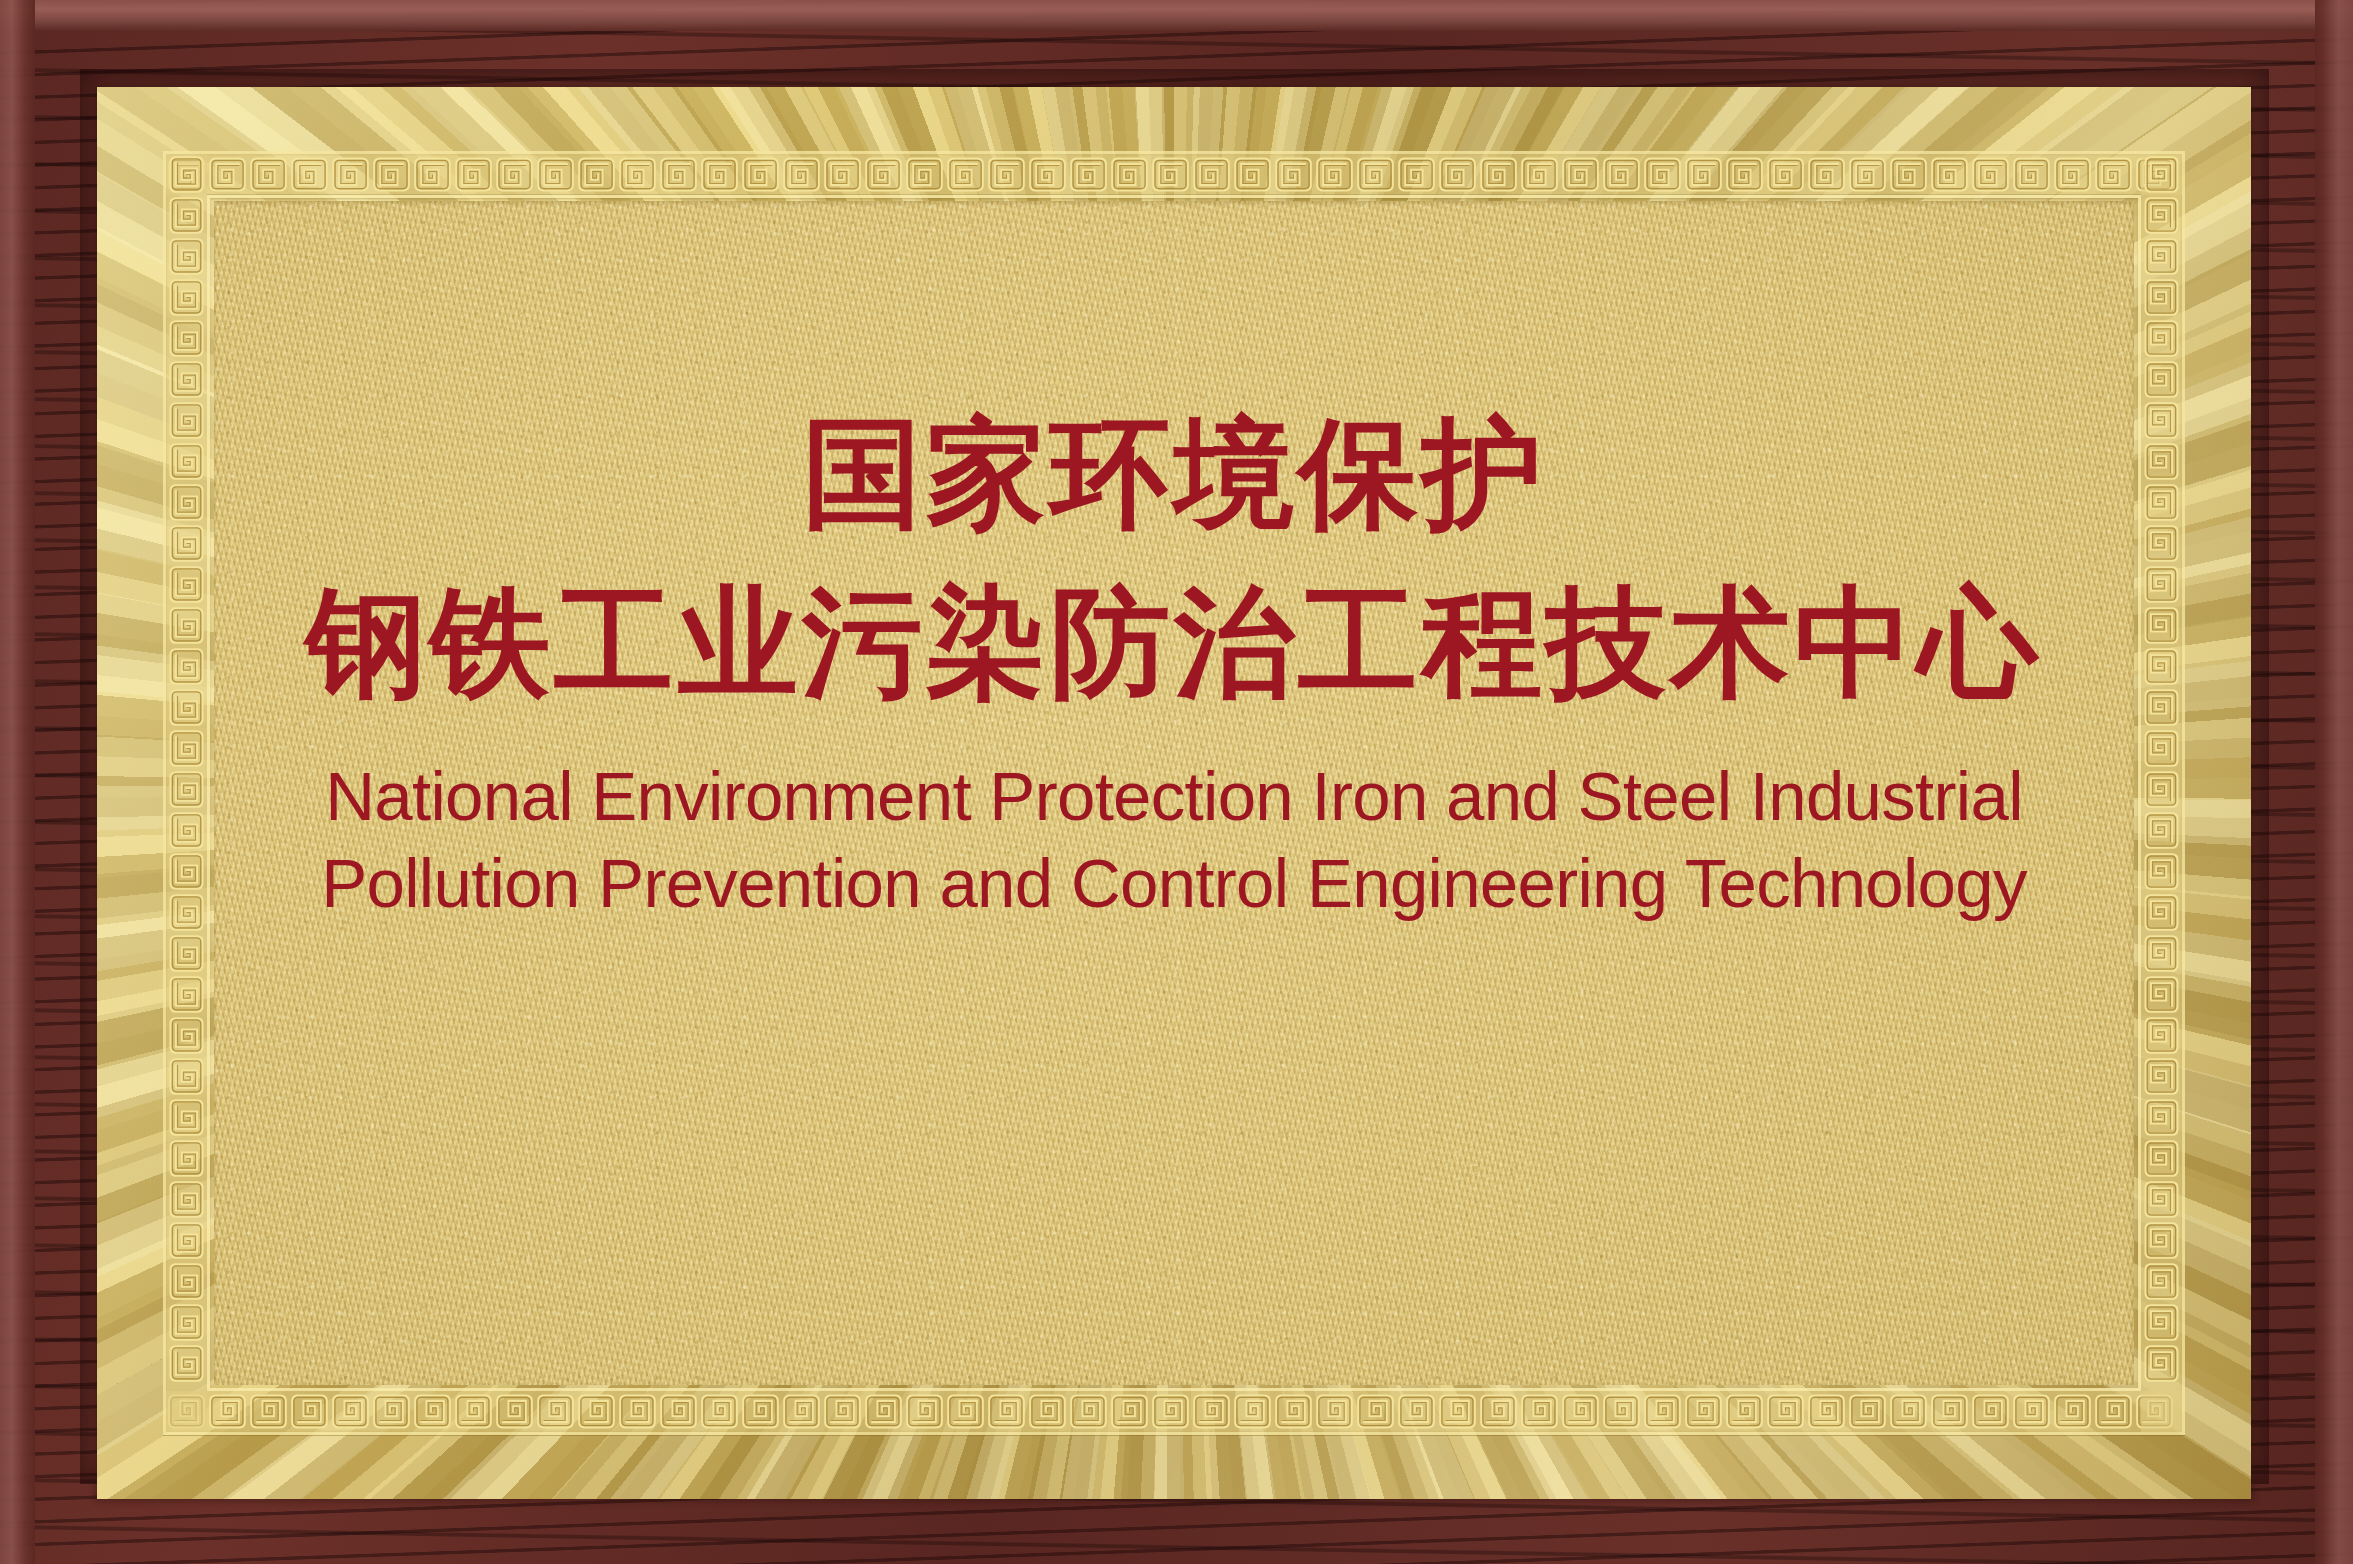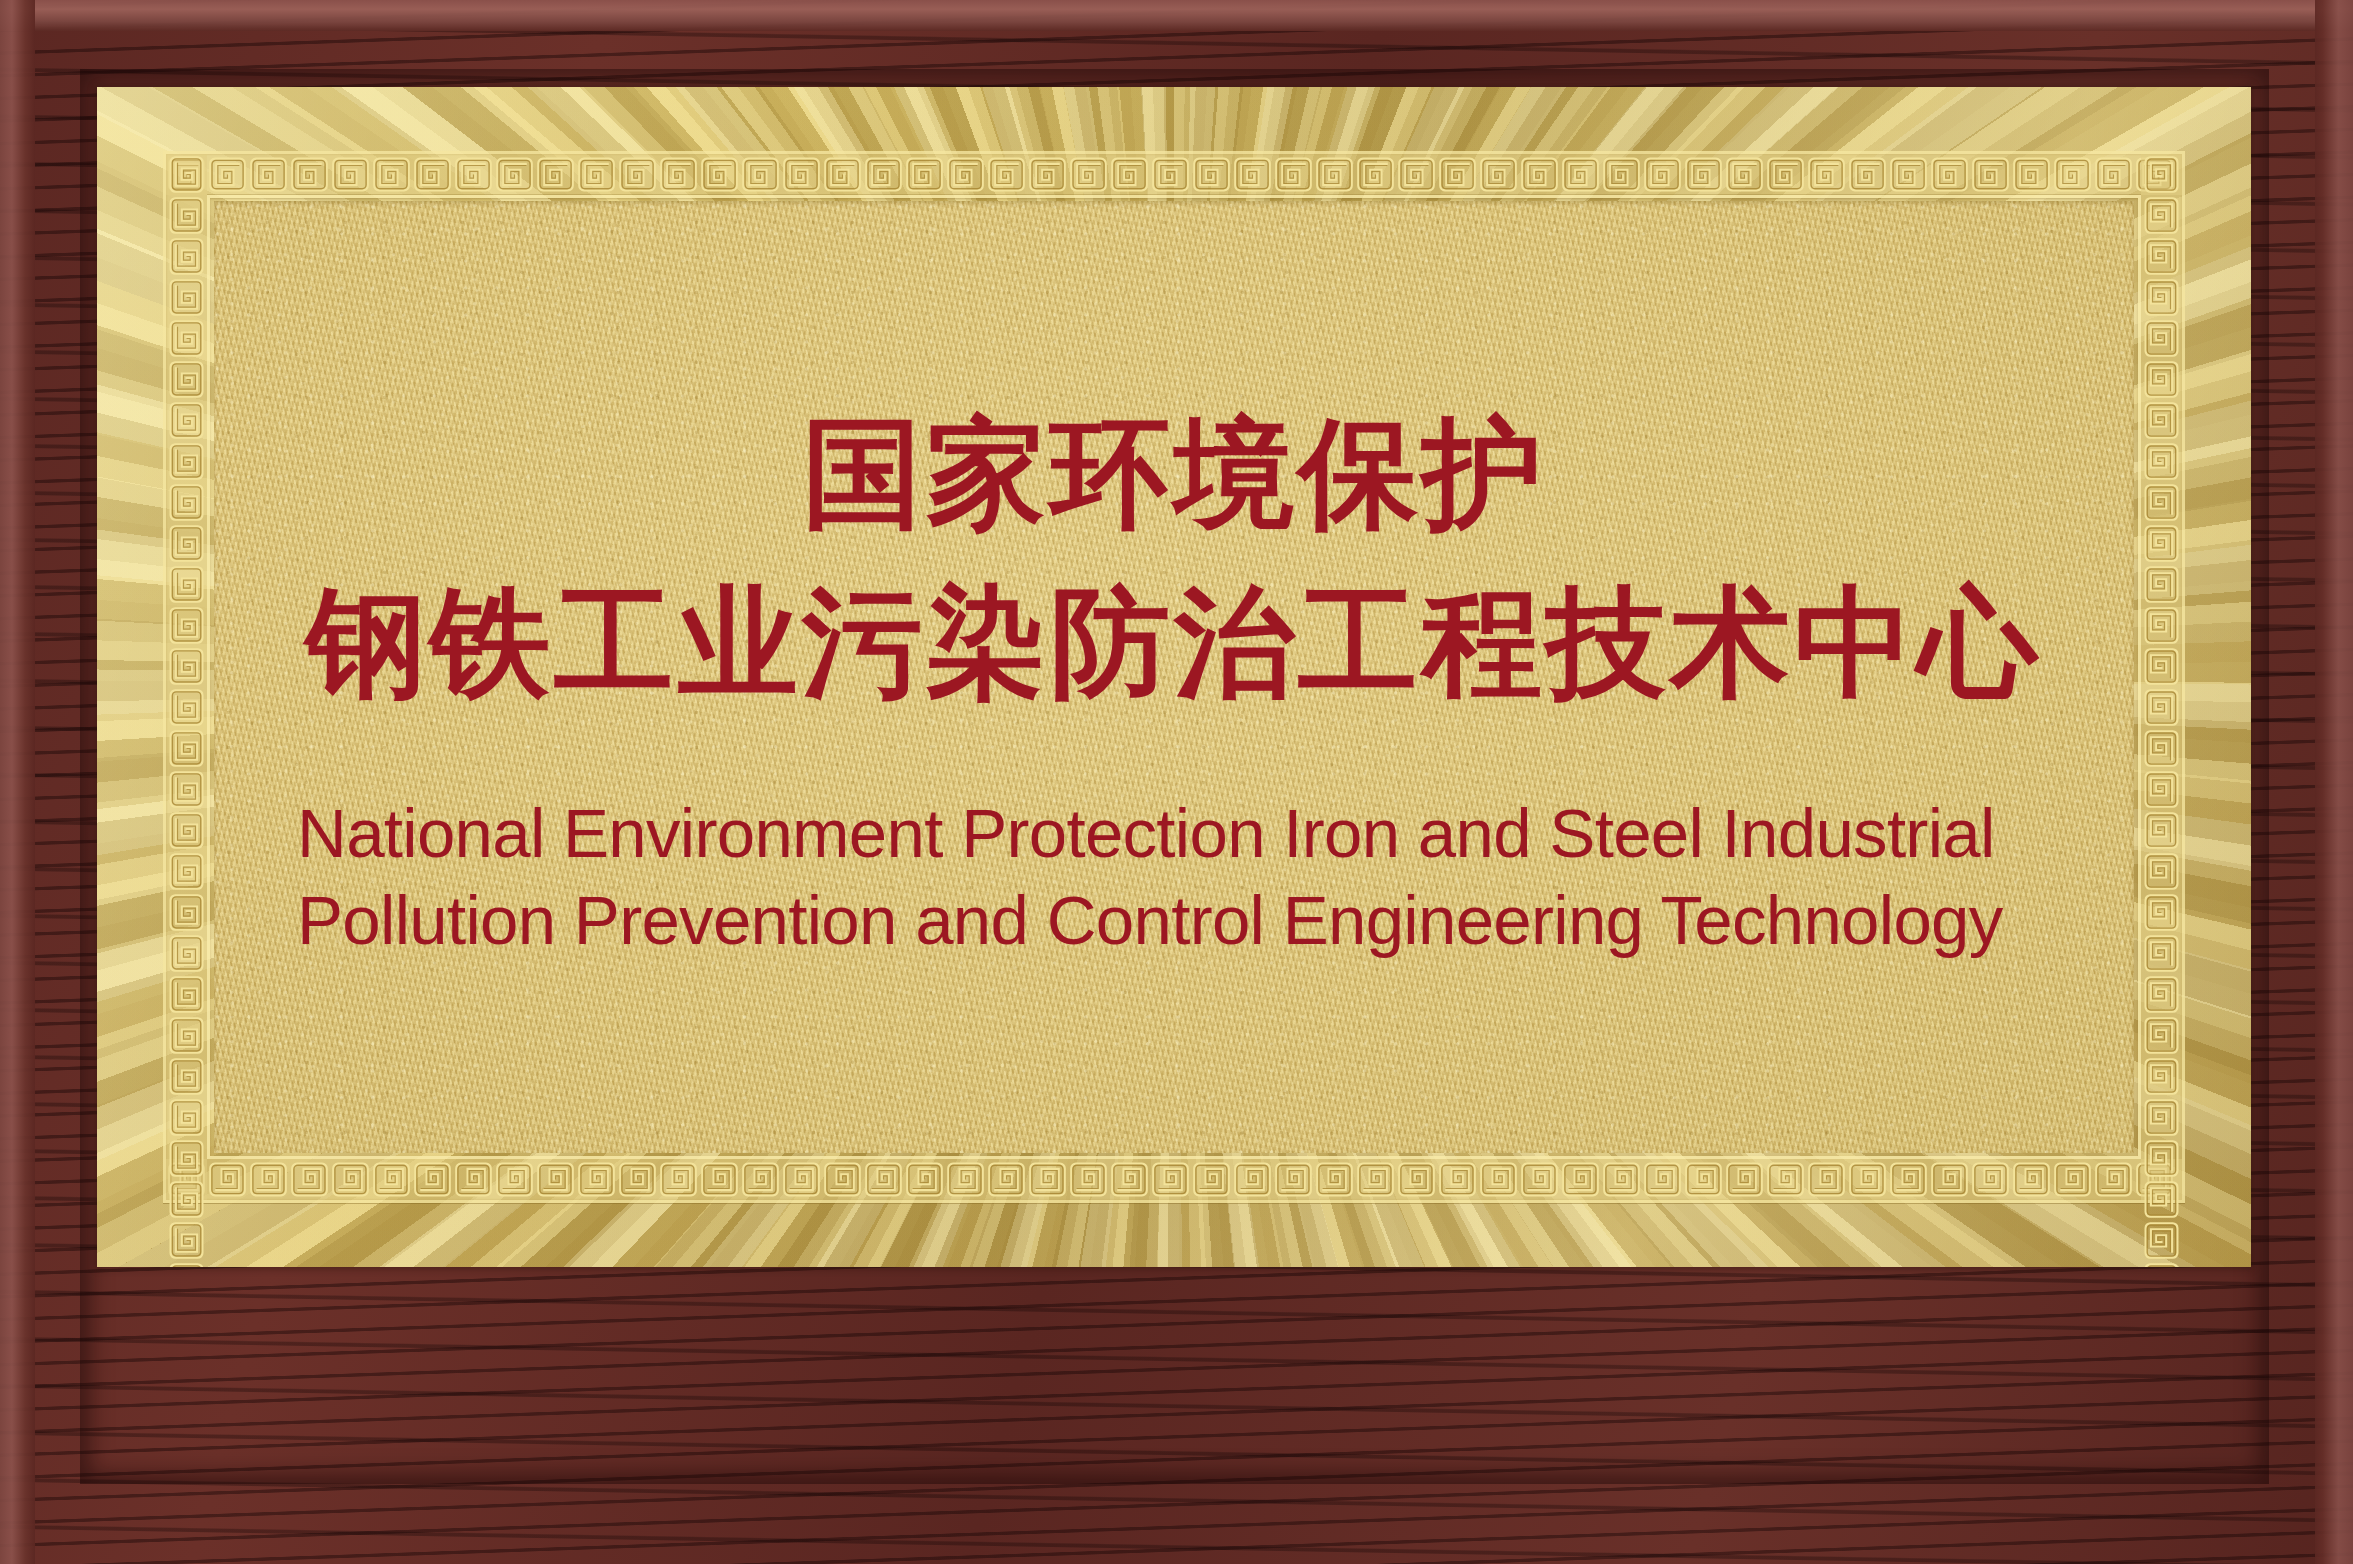--- a/index.html
+++ b/index.html
@@ -50,21 +50,21 @@
   }
   .frame-inner-shadow{
     position:absolute; left:80px; top:69px; right:85px; bottom:80px;
     box-shadow: inset 0 0 22.6px 9.3px rgba(25,6,6,.55);
   }
 
   
   .plate{
     position:absolute;
     left:97px; top:87px;
-    width:2154px; height:1180px;
+    width:2154px; height:1412px;
     overflow:hidden;
     background:linear-gradient(160deg,#d9c066 0%,#cfb45e 48%,#c9ab57 100%);
     box-shadow: 0 0 6.6px 2px rgba(40,18,10,.45);
   }
 
   
   .rays{
     position:absolute; inset:0;
     background:
       repeating-conic-gradient(from 0deg at 50% 50%,
@@ -164,22 +164,23 @@
     color:#9c1722;
     font-weight:bold;
     text-align:center;
     white-space:nowrap;
     font-family:"DejaVu Sans", sans-serif;
   }
   .cn1{ font-size:120px; line-height:1.0; letter-spacing:4px; }
   .cn2{ font-size:120px; line-height:1.0; letter-spacing:4px; margin-top:49px; }
 
   .en-block{
-    margin-top:88px;
+    margin-top:51px;
     color:#9c1722;
+    text-align:center;
     width:1754px;
   }
   .en-line{
     font-size:69px;
     line-height:1.26;
     font-weight:400;
     letter-spacing:-0.7px;
     white-space:nowrap;
     font-family:"Liberation Sans", sans-serif;
   }

